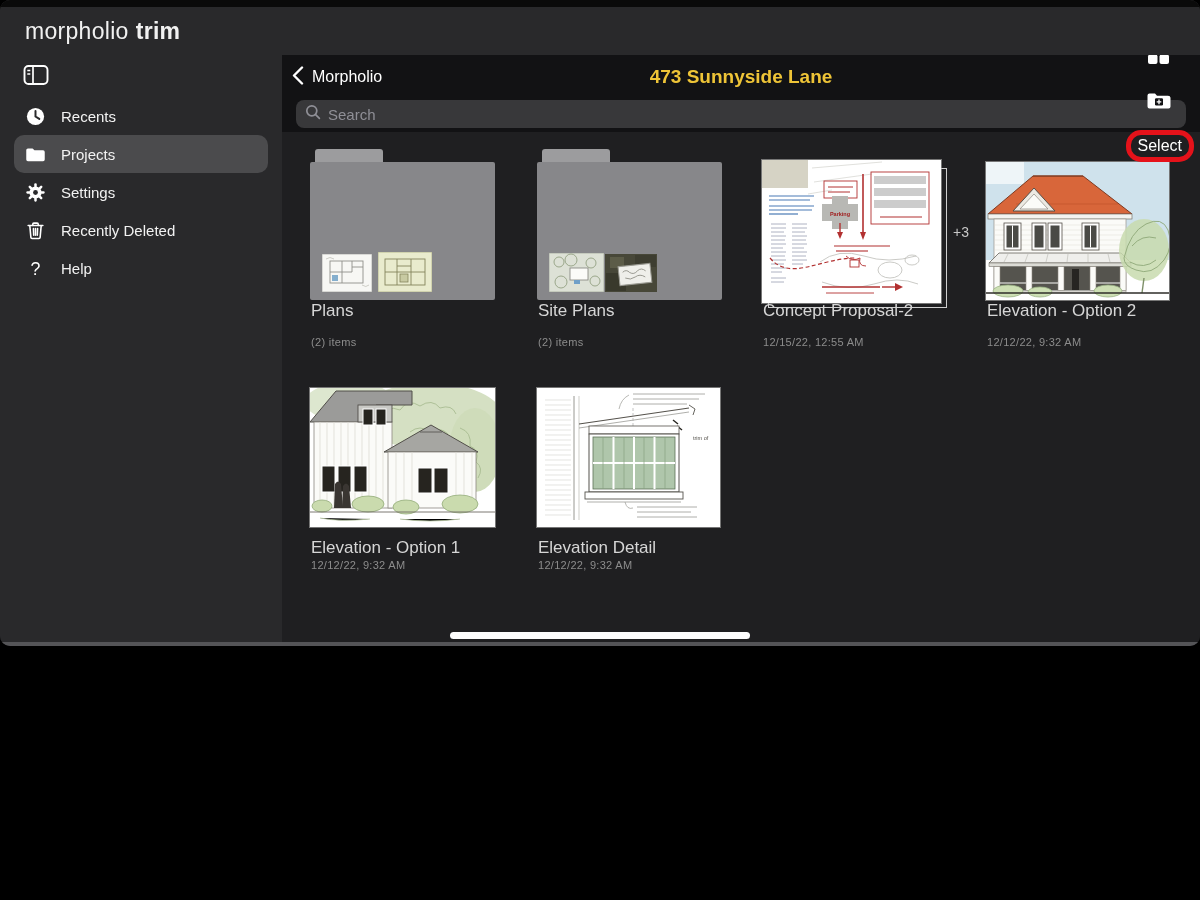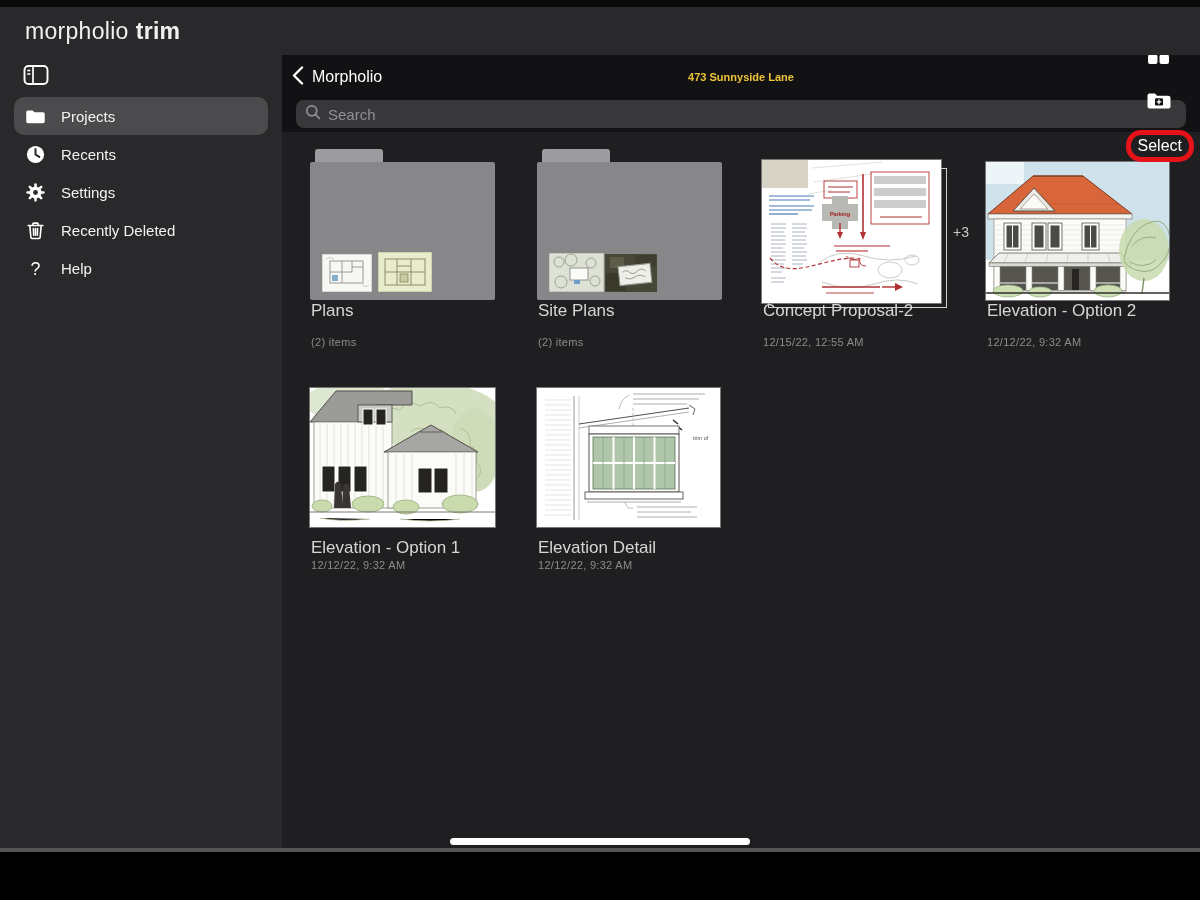--- a/index.html
+++ b/index.html
@@ -1,18 +1,18 @@
 <!DOCTYPE html>
 <html><head>
 <meta charset="utf-8">
 <style>
   * { margin:0; padding:0; box-sizing:border-box; }
   html,body { background:#000; }
   body { font-family:"Liberation Sans","DejaVu Sans",sans-serif; }
-  .screen { position:relative; width:1200px; height:852px; background:#1f1f21; overflow:hidden; }
+  .screen { position:relative; width:1200px; height:646px; background:#1f1f21; overflow:hidden;border-radius:10px; }
 
   
   .statusbar-strip { position:absolute; top:0; left:0; right:0; height:7px; background:#0a0a0a; z-index:6; }
   .topbar { position:absolute; top:0; left:0; right:0; height:55px; background:#29292b; z-index:5; }
   .logo { position:absolute; left:25px; top:7px; height:48px; display:flex; align-items:center; font-size:23px; color:#f1f1f1; letter-spacing:.3px; }
   .logo .lt { font-weight:300; }
   .logo .bd { font-weight:600; margin-left:7px; }
 
   
   .sidebar { position:absolute; left:0; top:55px; width:282px; bottom:0; background:#29292b; z-index:4; }
@@ -20,21 +20,21 @@
   .nav { position:absolute; top:42px; left:0; right:0; }
   .nav-item { height:38px; display:flex; align-items:center; padding-left:25px; gap:15px; color:#f2f2f2; font-size:15px; cursor:pointer; }
   .nav-item.selected { background:#4b4b4d; border-radius:10px; margin:0 14px; padding-left:11px; }
   .nav-ic { width:21px; height:21px; display:flex; align-items:center; justify-content:center; flex:0 0 21px; }
 
   
   .main { position:absolute; left:282px; top:55px; right:0; bottom:0; background:#1f1f21; }
   .main-header { position:absolute; top:0; left:0; right:0; height:77px; background:#121214; }
   .nav-row { position:relative; display:flex; align-items:center; height:44px; padding:0 6px 0 10px; }
   .back-btn { display:flex; align-items:center; gap:8px; color:#fff; font-size:16px; background:none; border:none; cursor:pointer; font-family:inherit; z-index:2; }
-  .doc-title { position:absolute; left:0; right:0; text-align:center; font-size:11px; font-weight:700; color:#eec437; pointer-events:none; }
+  .doc-title { position:absolute; left:0; right:0; text-align:center; font-size:19px; font-weight:700; color:#eec437; pointer-events:none; }
   .actions { margin-left:auto; display:flex; align-items:center; gap:12px; z-index:2;flex-direction:column; }
   .icon-btn { width:34px; height:34px; display:flex; align-items:center; justify-content:center; background:none; border:none; cursor:pointer; }
   .select-ring { border:5px solid #e5121a; border-radius:15px; padding:2px 7px; margin-left:2px; }
   .select-btn { color:#fff; font-size:16px; background:none; border:none; cursor:pointer; font-family:inherit; }
   .search-wrap { position:absolute; left:14px; right:14px; top:45px; height:28px; background:#38383a; border-radius:8px; display:flex; align-items:center; padding:0 9px; gap:7px; }
   .search-input { background:transparent; border:none; outline:none; color:#e8e8e8; font-size:15px; width:100%; font-family:inherit; }
   .search-input::placeholder { color:#8f8f96; }
 
   
   .content { position:absolute; top:77px; left:0; right:0; bottom:0; }
@@ -83,36 +83,36 @@
   <aside class="sidebar">
     <div class="sidebar-toggle">
       <svg width="26" height="24" viewBox="0 0 26 24">
         <rect x="1.5" y="3" width="23" height="18" rx="4" fill="none" stroke="#fff" stroke-width="1.9"></rect>
         <line x1="10" y1="3.8" x2="10" y2="20.2" stroke="#fff" stroke-width="1.7"></line>
         <line x1="4.3" y1="7.5" x2="7.3" y2="7.5" stroke="#fff" stroke-width="1.6"></line>
         <line x1="4.3" y1="11" x2="7.3" y2="11" stroke="#fff" stroke-width="1.6"></line>
       </svg>
     </div>
     <nav class="nav">
-      <div class="nav-item selected">
-        <span class="nav-ic">
-          <svg width="21" height="21" viewBox="0 0 20 20">
-              <path d="M1.2,5.8 Q1.2,4.2 2.8,4.2 H7.2 l1.8,1.8 h8.2 Q18.8,6 18.8,7.6 V14.8 Q18.8,16.4 17.2,16.4 H2.8 Q1.2,16.4 1.2,14.8 Z" fill="#fff"></path>
-            </svg>
-        </span>
-        <span>Projects</span>
-      </div>
       <div class="nav-item">
         <span class="nav-ic">
           <svg width="21" height="21" viewBox="0 0 20 20">
               <circle cx="10" cy="10" r="8.2" fill="#fff"></circle>
               <path d="M10,4.8 V10 L13.6,12.3" stroke="#29292b" stroke-width="1.9" fill="none" stroke-linecap="round"></path>
             </svg>
         </span>
         <span>Recents</span>
+      </div>
+      <div class="nav-item selected">
+        <span class="nav-ic">
+          <svg width="21" height="21" viewBox="0 0 20 20">
+              <path d="M1.2,5.8 Q1.2,4.2 2.8,4.2 H7.2 l1.8,1.8 h8.2 Q18.8,6 18.8,7.6 V14.8 Q18.8,16.4 17.2,16.4 H2.8 Q1.2,16.4 1.2,14.8 Z" fill="#fff"></path>
+            </svg>
+        </span>
+        <span>Projects</span>
       </div>
       <div class="nav-item">
         <span class="nav-ic">
           <svg width="21" height="21" viewBox="0 0 20 20">
             <g fill="#fff">
               <rect x="8.8" y="1.2" width="2.4" height="4.2" rx="1.1"></rect>
               <rect x="8.8" y="1.2" width="2.4" height="4.2" rx="1.1" transform="rotate(45 10 10)"></rect>
               <rect x="8.8" y="1.2" width="2.4" height="4.2" rx="1.1" transform="rotate(90 10 10)"></rect>
               <rect x="8.8" y="1.2" width="2.4" height="4.2" rx="1.1" transform="rotate(135 10 10)"></rect>
               <rect x="8.8" y="1.2" width="2.4" height="4.2" rx="1.1" transform="rotate(180 10 10)"></rect>

